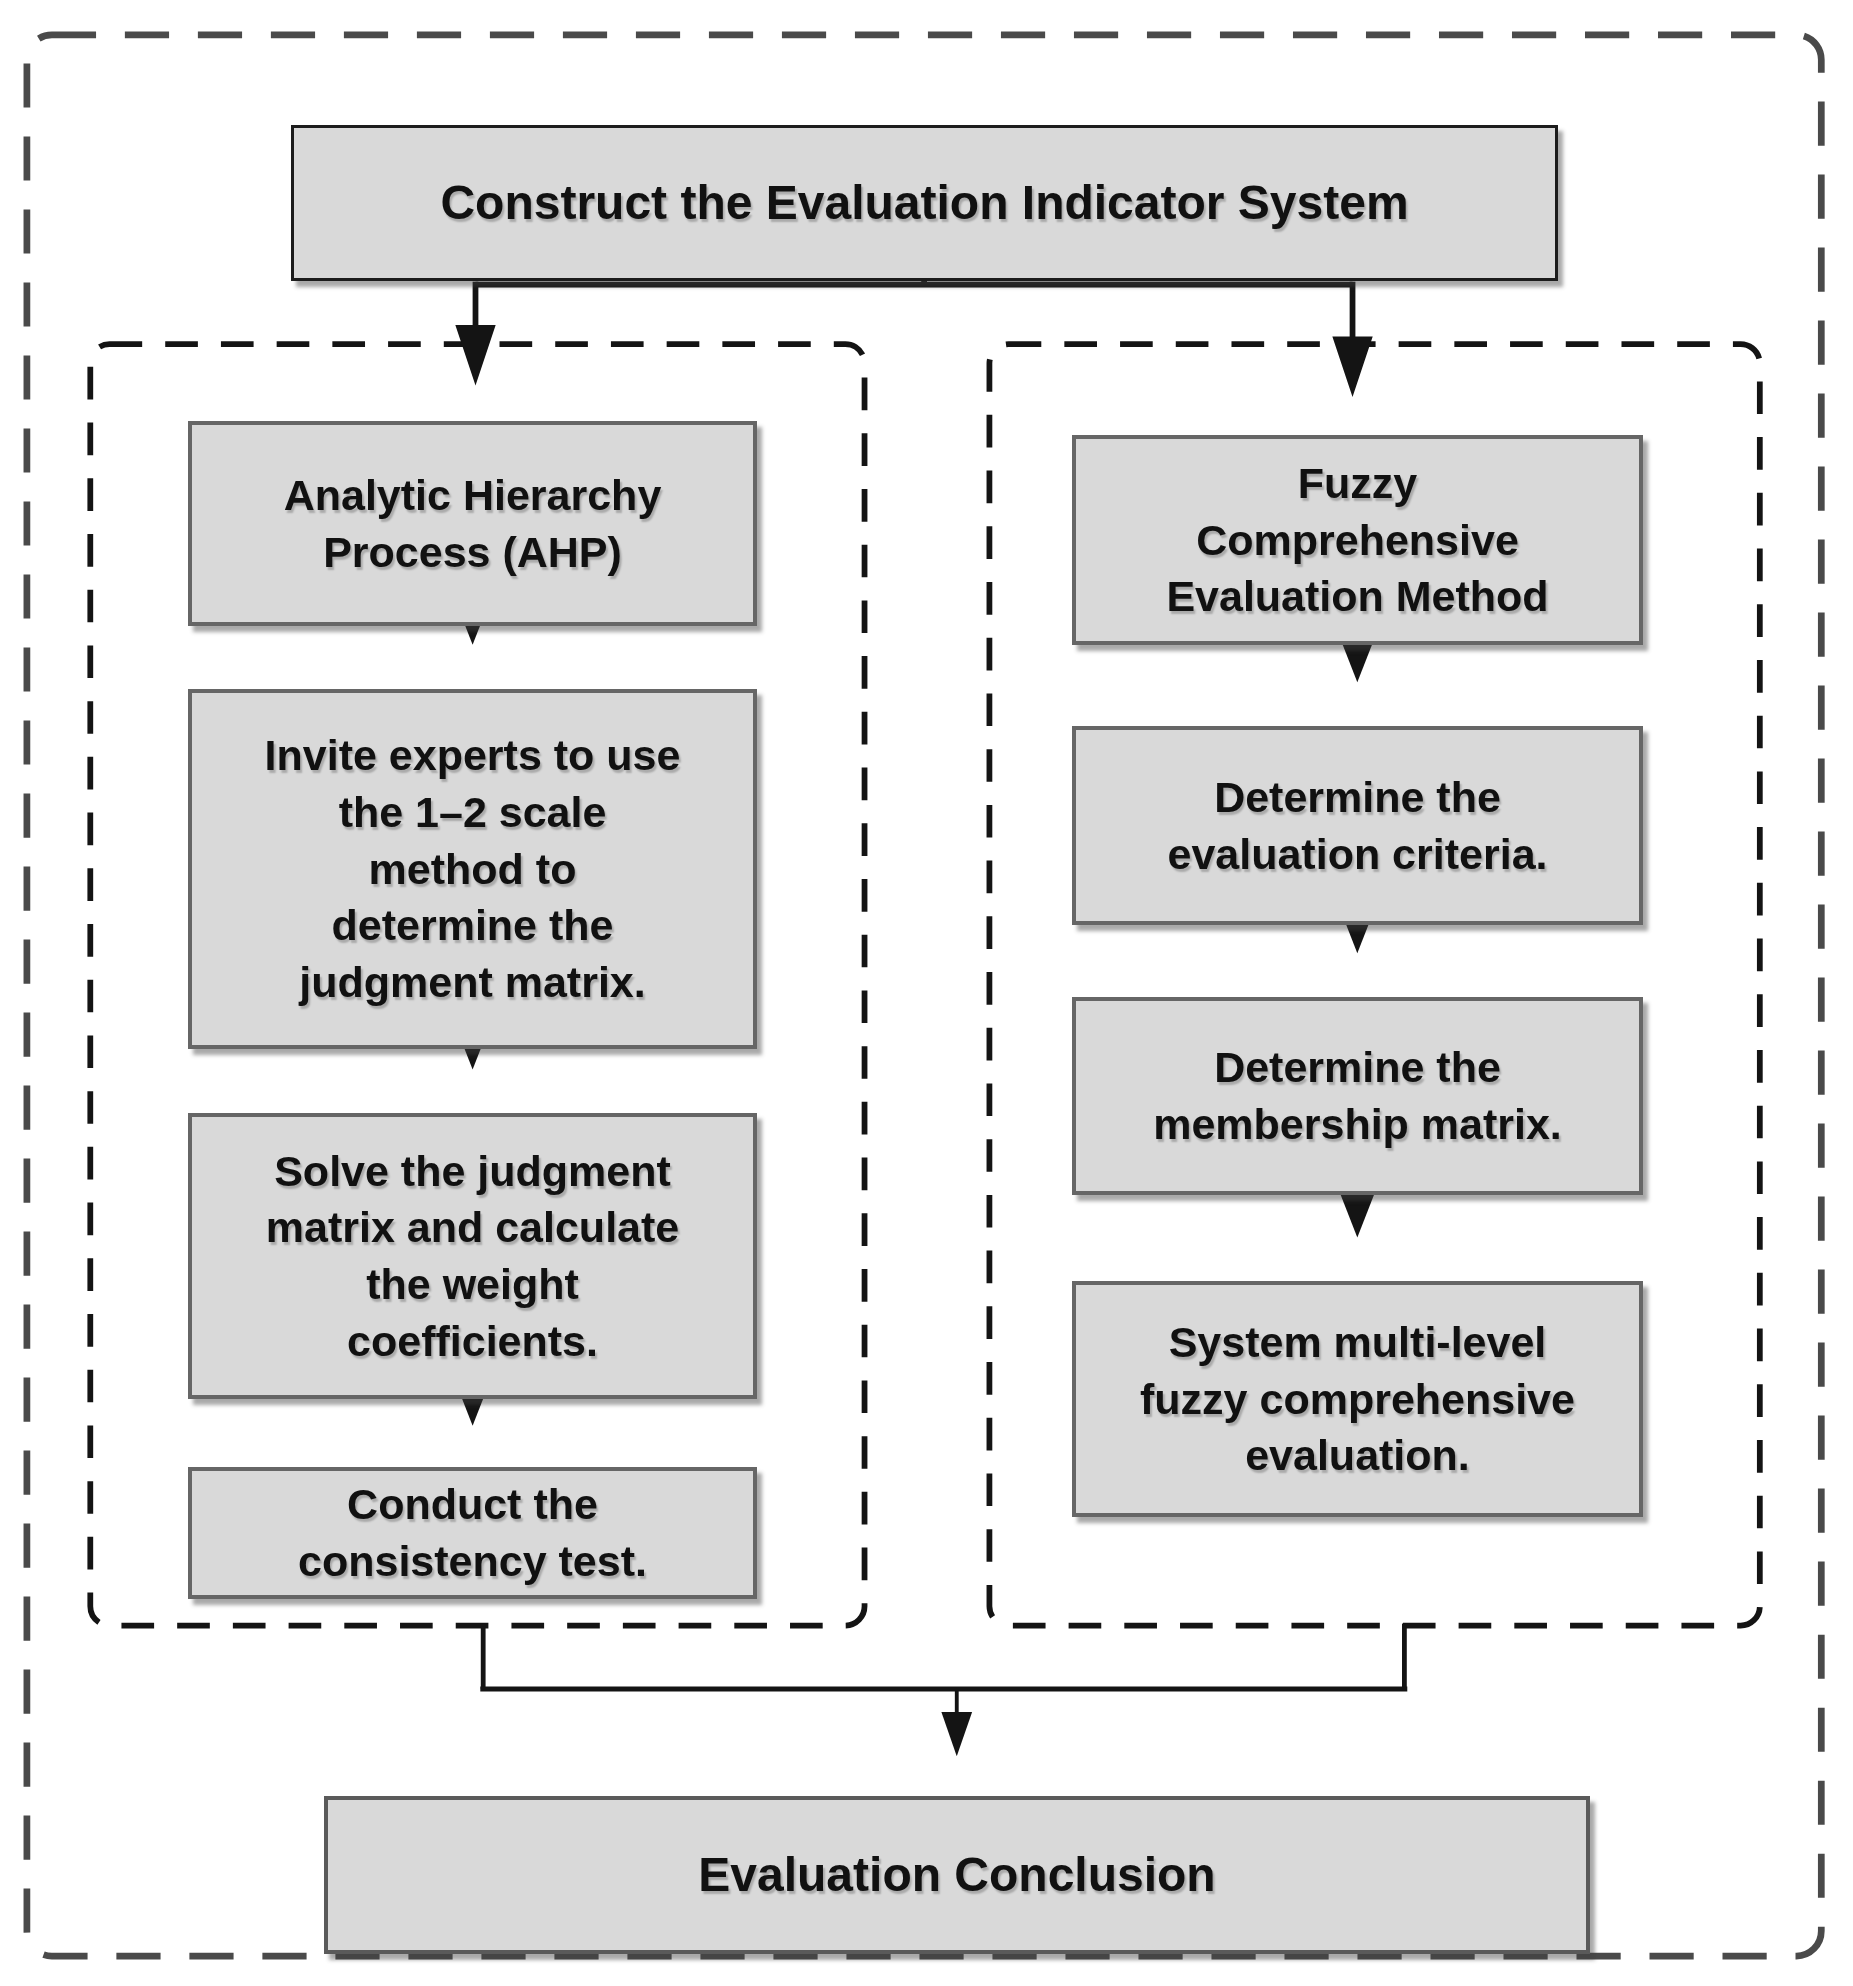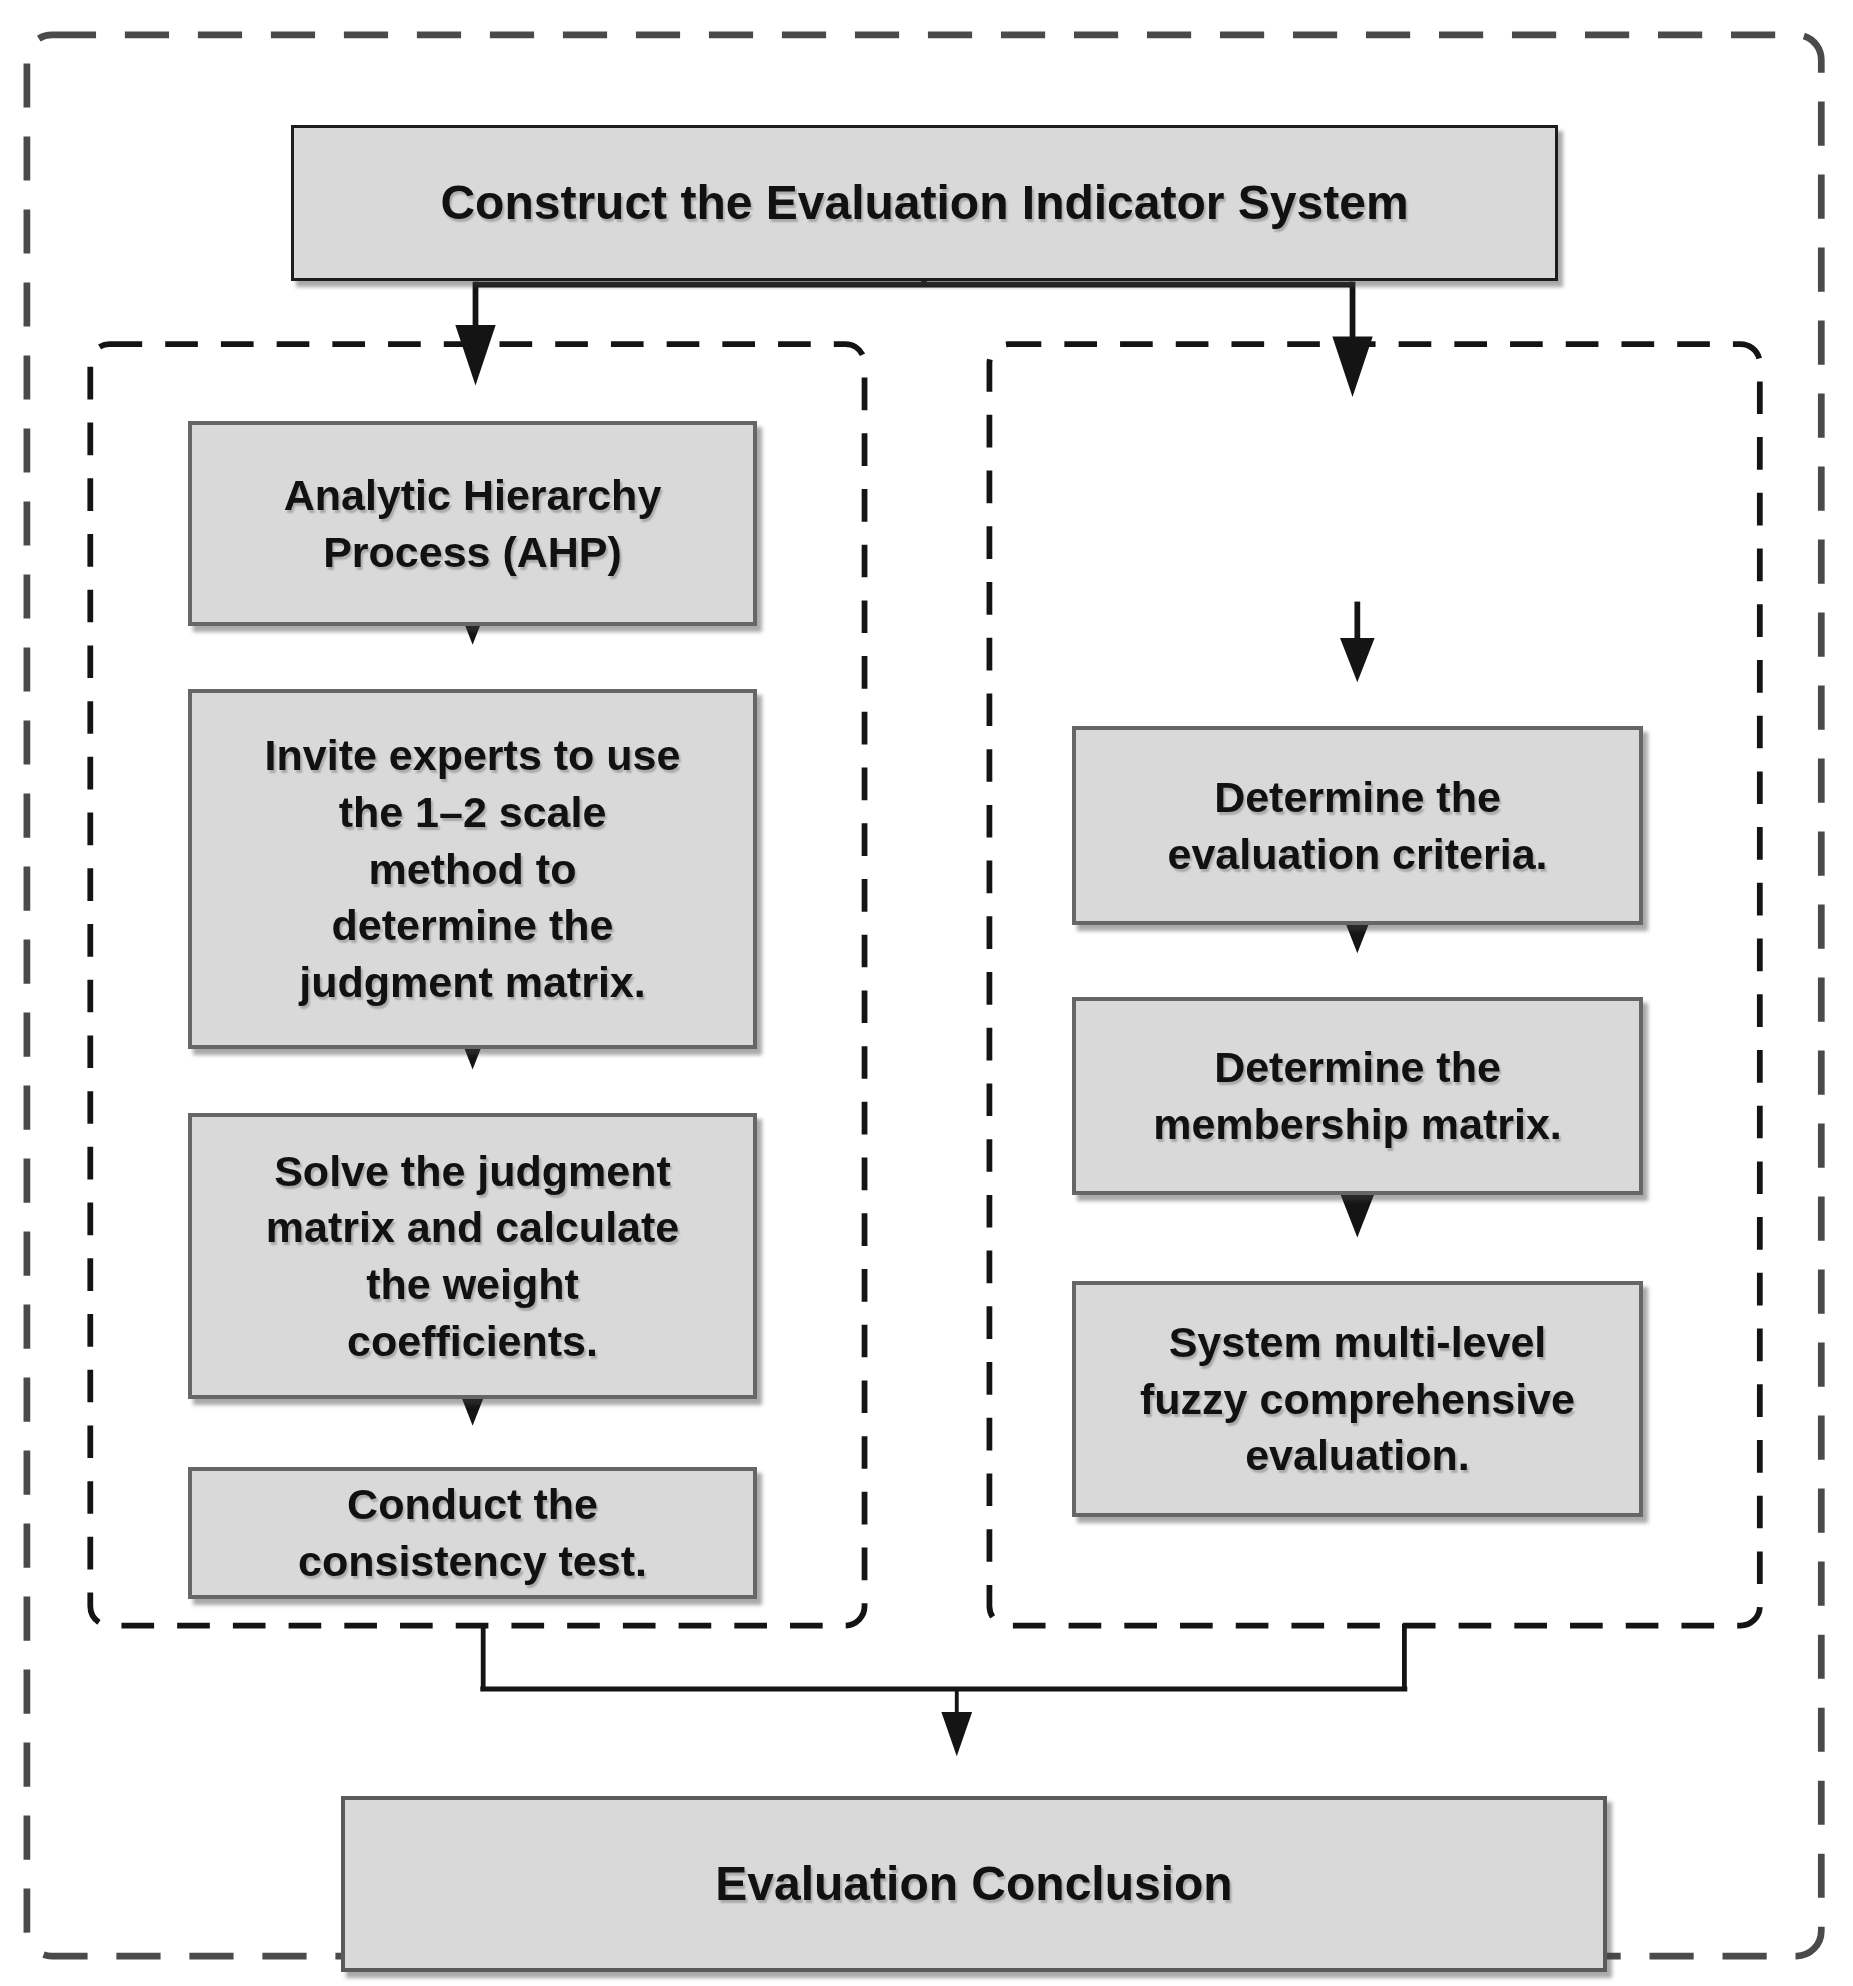--- a/index.html
+++ b/index.html
@@ -39,21 +39,21 @@
 
   .node-top        { left: 291px;  top: 83px;   width: 1267px; height: 156px; border: 3.8px solid #1c1c1c; }
   .node-ahp        { left: 188px;  top: 379px;  width: 569px;  height: 205px; }
   .node-invite     { left: 188px;  top: 647px;  width: 569px;  height: 360px; }
   .node-solve      { left: 188px;  top: 1071px; width: 569px;  height: 286px; }
   .node-conduct    { left: 188px;  top: 1425px; width: 569px;  height: 132px; }
   .node-fuzzy      { left: 1072px; top: 393px;  width: 571px;  height: 210px; }
   .node-criteria   { left: 1072px; top: 684px;  width: 571px;  height: 199px; }
   .node-membership { left: 1072px; top: 955px;  width: 571px;  height: 198px; }
   .node-perform    { left: 1072px; top: 1239px; width: 571px;  height: 236px; }
-  .node-conclusion { left: 341px;  top: 1754px; width: 1266px; height: 176px; border: 4.8px solid #5a5a5a; }
+  .node-conclusion { left: 324px;  top: 1754px; width: 1266px; height: 158px; border: 4.8px solid #5a5a5a; }
 </style>
 </head>
 <body>
 
 <div class="canvas">
 
   <svg class="lines" viewBox="0 0 1929 2068">
 
     <rect x="28" y="36" width="1868" height="2000" rx="26" ry="26" fill="none" stroke="#4a4a4a" stroke-width="7" stroke-dasharray="46 30"></rect>
 
@@ -104,20 +104,23 @@
 method to
 determine the
 judgment matrix.</div>
   <div class="node step node-solve">Solve the judgment
 matrix and calculate
 the weight
 coefficients.</div>
   <div class="node step node-conduct">Conduct the
 consistency test.</div>
 
+  <div class="node step node-fuzzy">Fuzzy
+Comprehensive
+Evaluation Method</div>
   <div class="node step node-criteria">Determine the
 evaluation criteria.</div>
   <div class="node step node-membership">Determine the
 membership matrix.</div>
   <div class="node step node-perform">System multi-level
 fuzzy comprehensive
 evaluation.</div>
 
   <div class="node banner node-conclusion">Evaluation Conclusion</div>
 </div>

